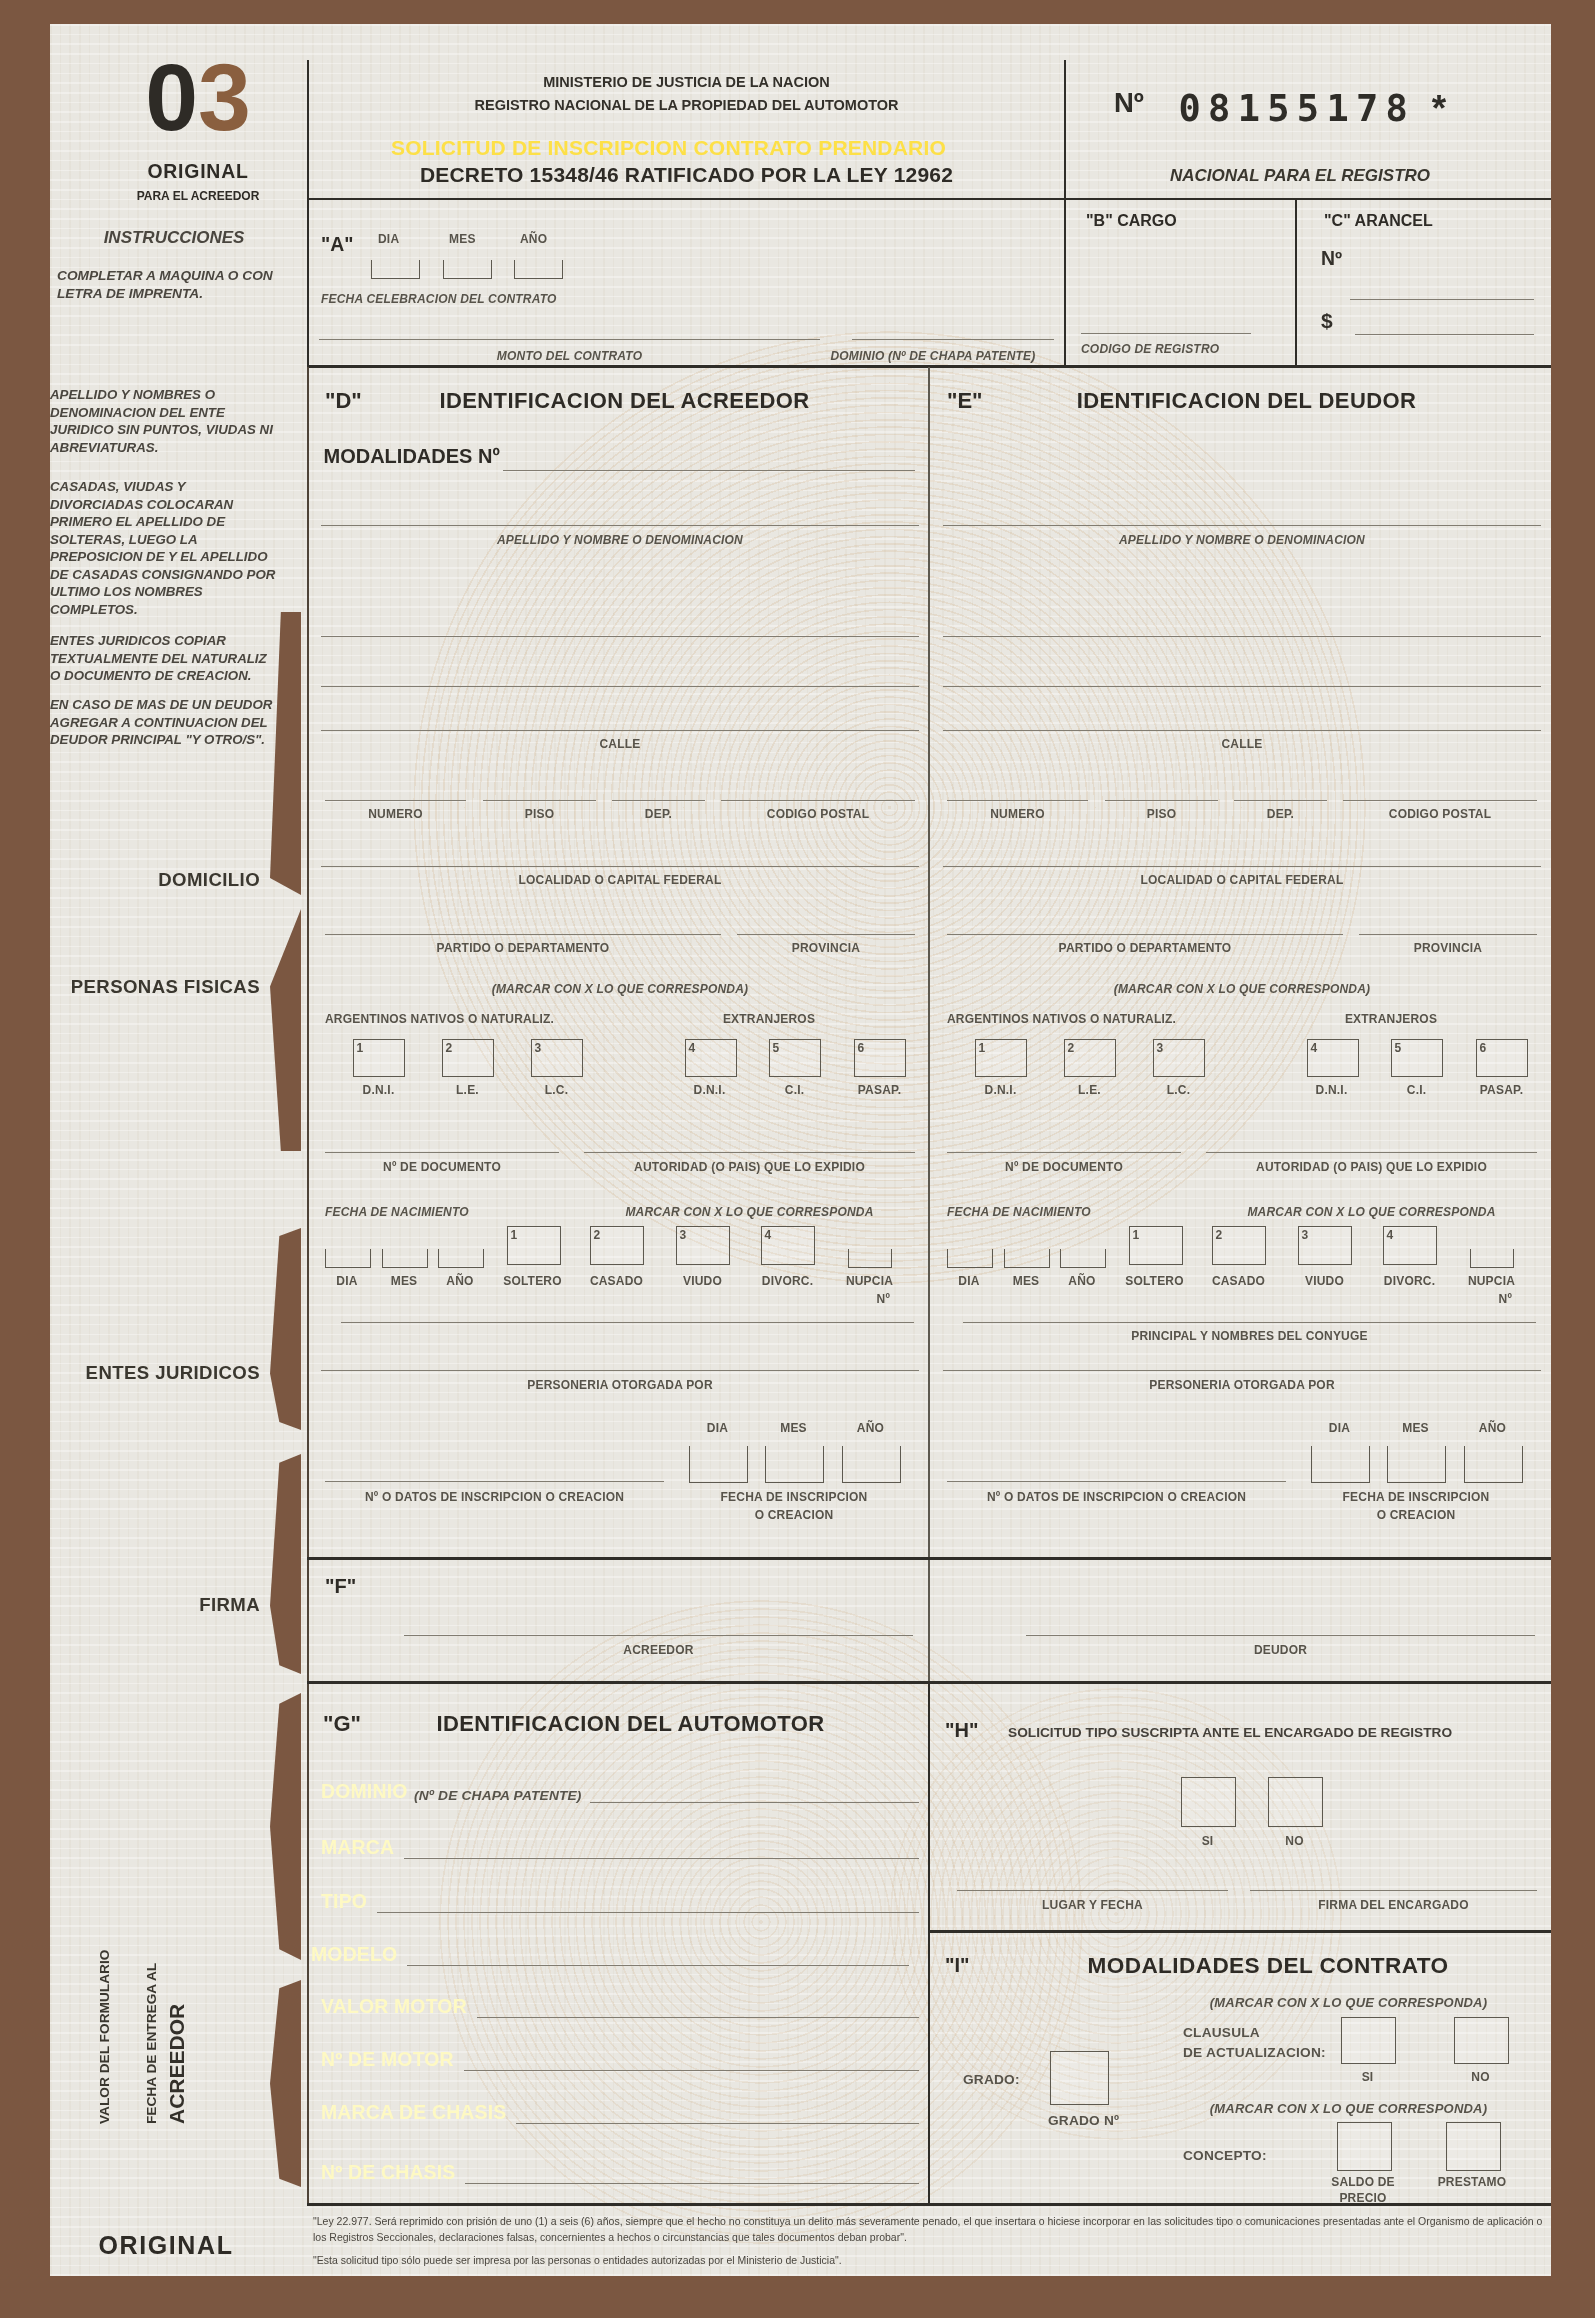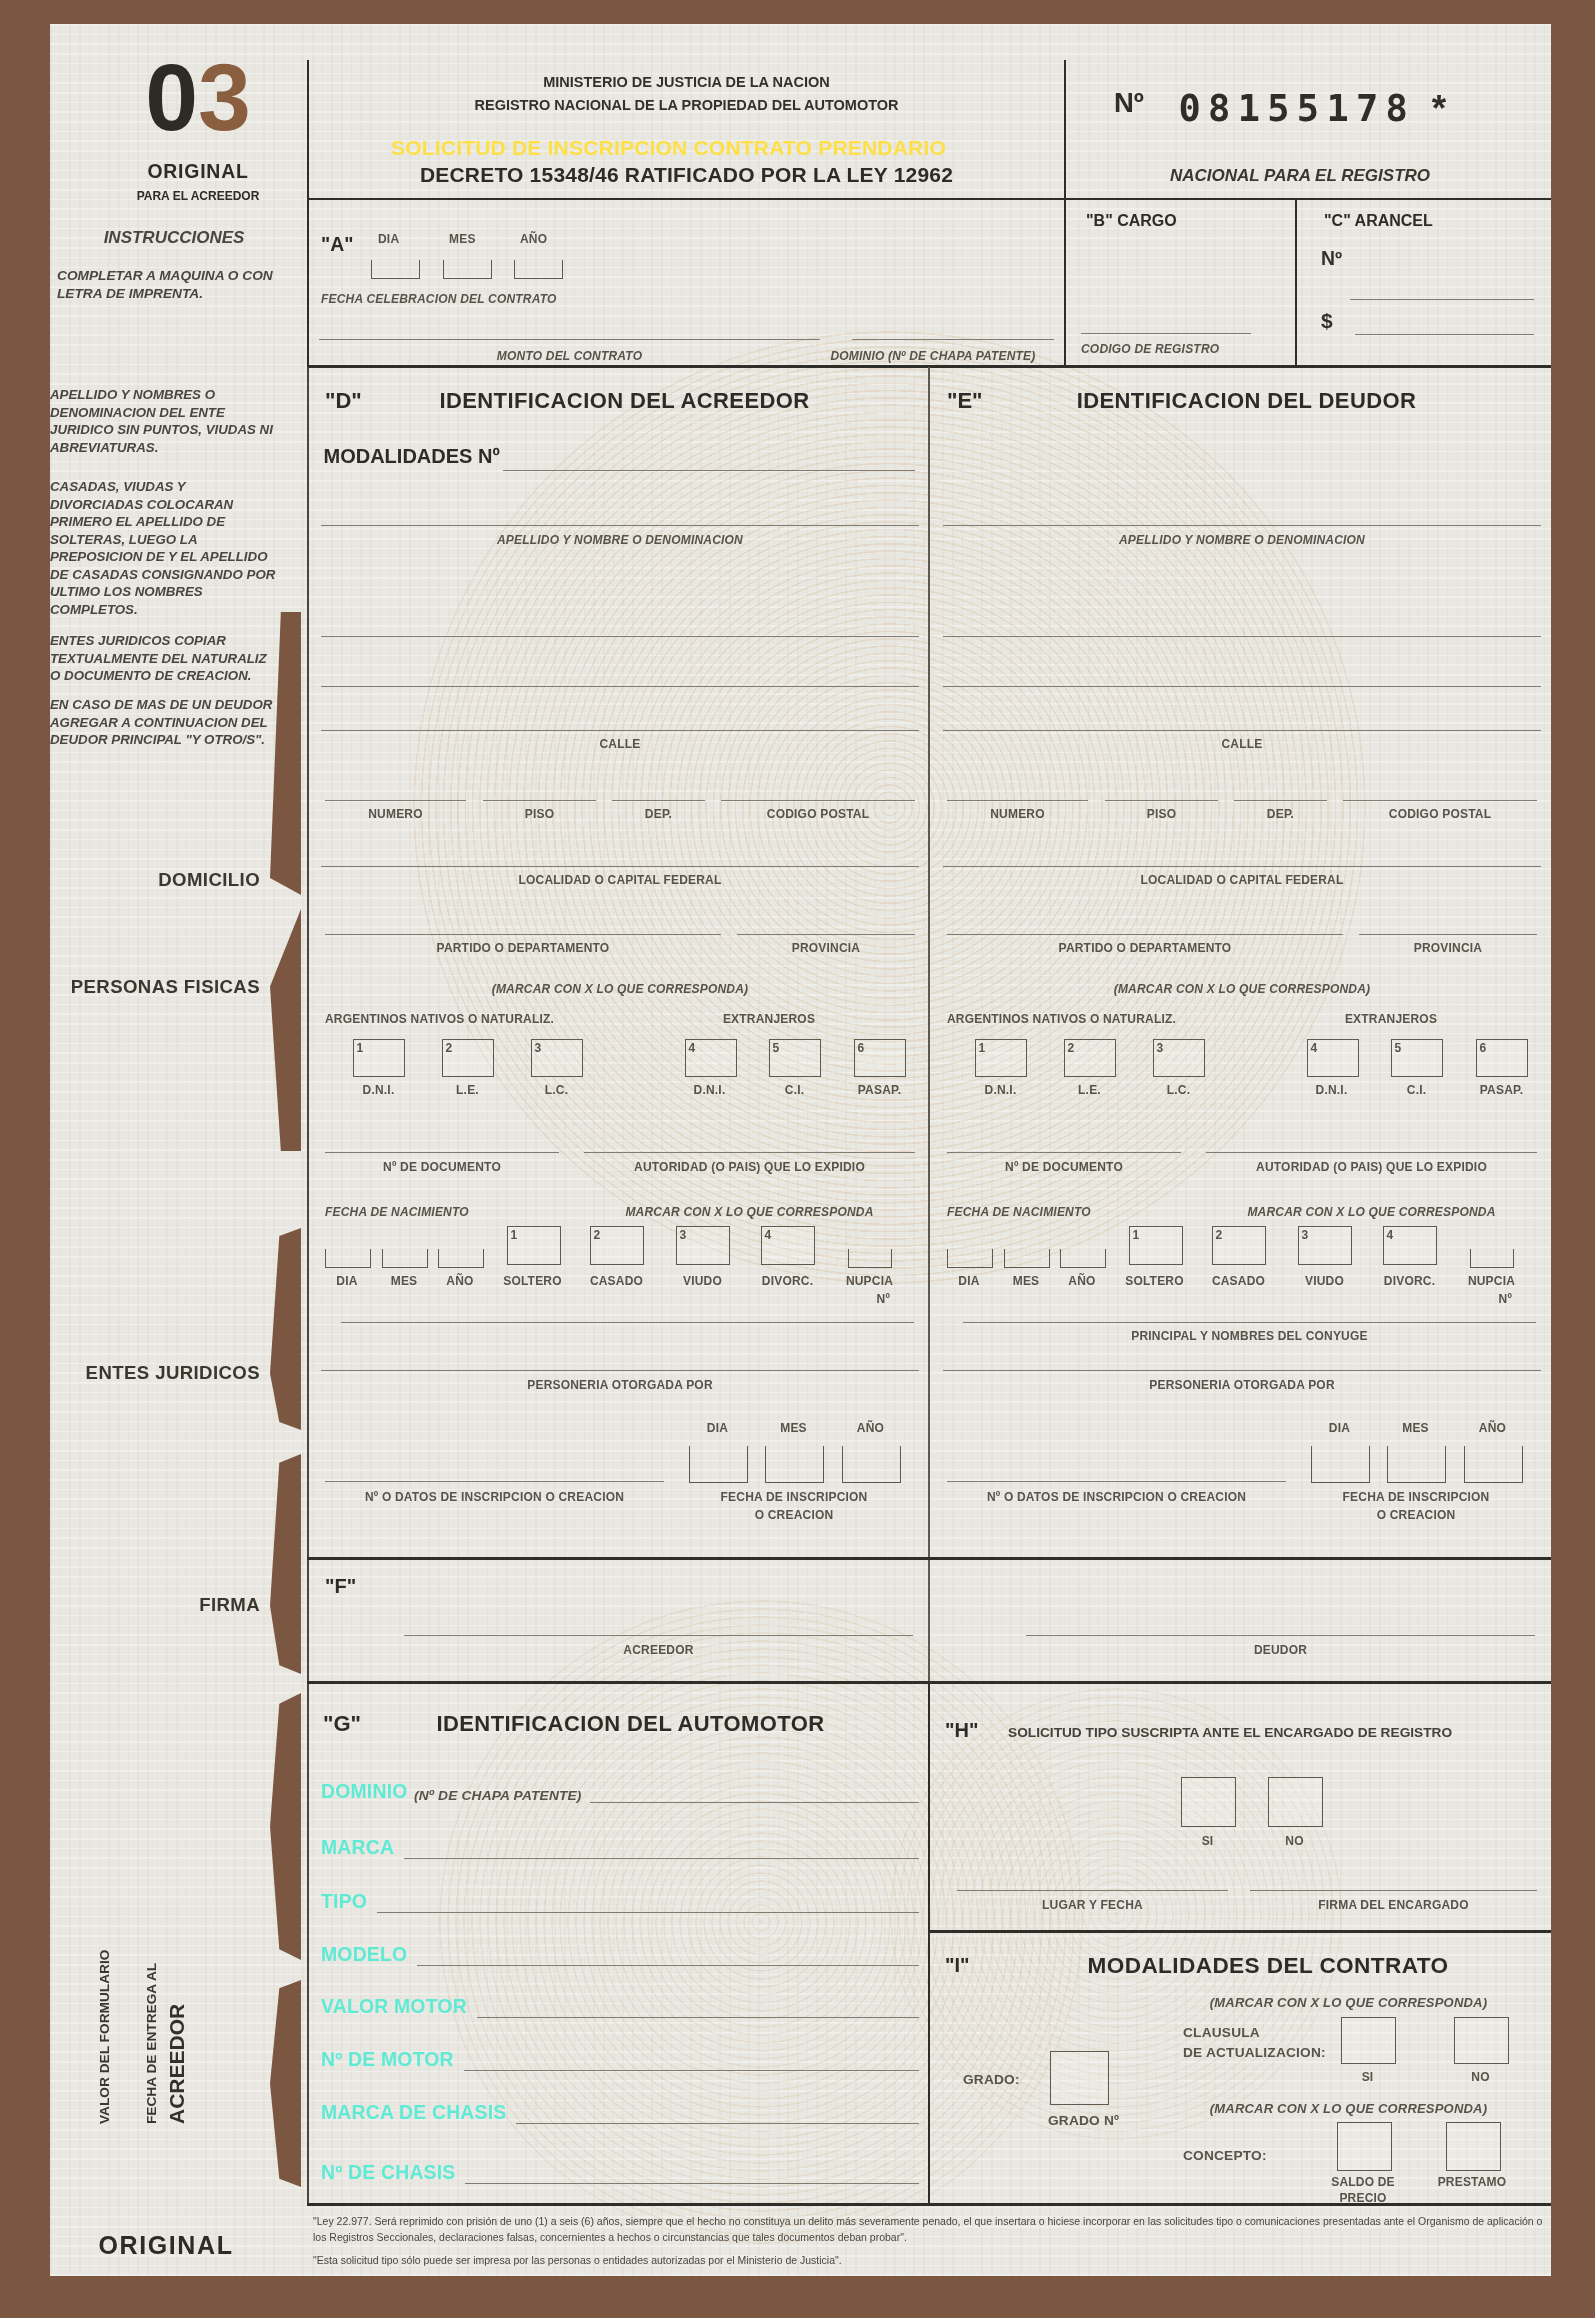--- a/index.html
+++ b/index.html
@@ -20,21 +20,21 @@
   .seclet{font-size:22px;font-weight:bold;color:#2e2b26;}
   .sectitle{font-size:22px;font-weight:bold;color:#2e2b26;letter-spacing:0.4px;}
   .fl{border-bottom:1.6px solid #817c71;height:0;}
   .hr{background:#2f2d28;}
   .vr{background:#2f2d28;}
   .box{border:1.6px solid #5d594f;background:rgba(255,255,255,.15);}
   .boxnum{position:absolute;left:2.4px;top:0.8px;font-size:12px;font-weight:bold;color:#57534a;}
   .bk{border-left:1.6px solid #5d594f;border-right:1.6px solid #5d594f;border-bottom:1.6px solid #5d594f;}
   .wedge{position:absolute;left:270px;width:31px;background:#7b5741;}
   .side-lbl{font-size:18.6px;font-weight:bold;color:#3a372f;letter-spacing:0.4px;}
-  .gfield{font-size:19.4px;font-weight:bold;color:#5eead4;letter-spacing:0.2px;}
+  .gfield{font-size:19.4px;font-weight:bold;color:#fef9c3;letter-spacing:0.2px;}
   .vert{writing-mode:vertical-rl;transform:rotate(180deg);}
   .fine{font-size:10.5px;color:#4a463f;line-height:1.55;}
 </style>
 </head>
 <body>
 
 <div id="stage">
   <div id="paper">
 
     <div class="gl" style="left:363px;top:307px;width:953px;height:953px;
@@ -354,21 +354,21 @@
     <span class="fl" style="flex:1;margin-left:8px;"></span>
   </div>
   <div class="abs" style="left:321px;top:1836px;width:598px;display:flex;align-items:flex-end;">
     <span class="gfield">MARCA</span>
     <span class="fl" style="flex:1;margin-left:9.7px;"></span>
   </div>
   <div class="abs" style="left:321px;top:1890px;width:598px;display:flex;align-items:flex-end;">
     <span class="gfield">TIPO</span>
     <span class="fl" style="flex:1;margin-left:9.7px;"></span>
   </div>
-  <div class="abs" style="left:321px;top:1943px;width:598px;display:flex;align-items:flex-end;">
+  <div class="abs" style="left:311px;top:1943px;width:598px;display:flex;align-items:flex-end;">
     <span class="gfield">MODELO</span>
     <span class="fl" style="flex:1;margin-left:9.7px;"></span>
   </div>
   <div class="abs" style="left:321px;top:1995px;width:598px;display:flex;align-items:flex-end;">
     <span class="gfield">VALOR MOTOR</span>
     <span class="fl" style="flex:1;margin-left:9.7px;"></span>
   </div>
   <div class="abs" style="left:321px;top:2048px;width:598px;display:flex;align-items:flex-end;">
     <span class="gfield">Nº DE MOTOR</span>
     <span class="fl" style="flex:1;margin-left:9.7px;"></span>

